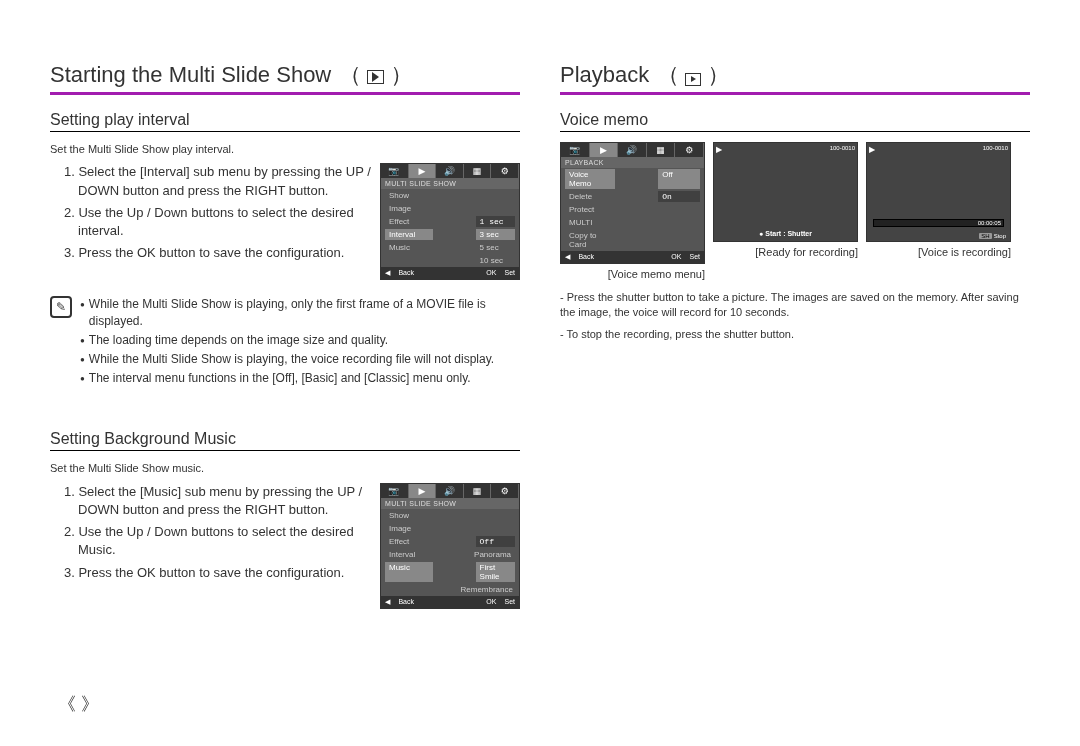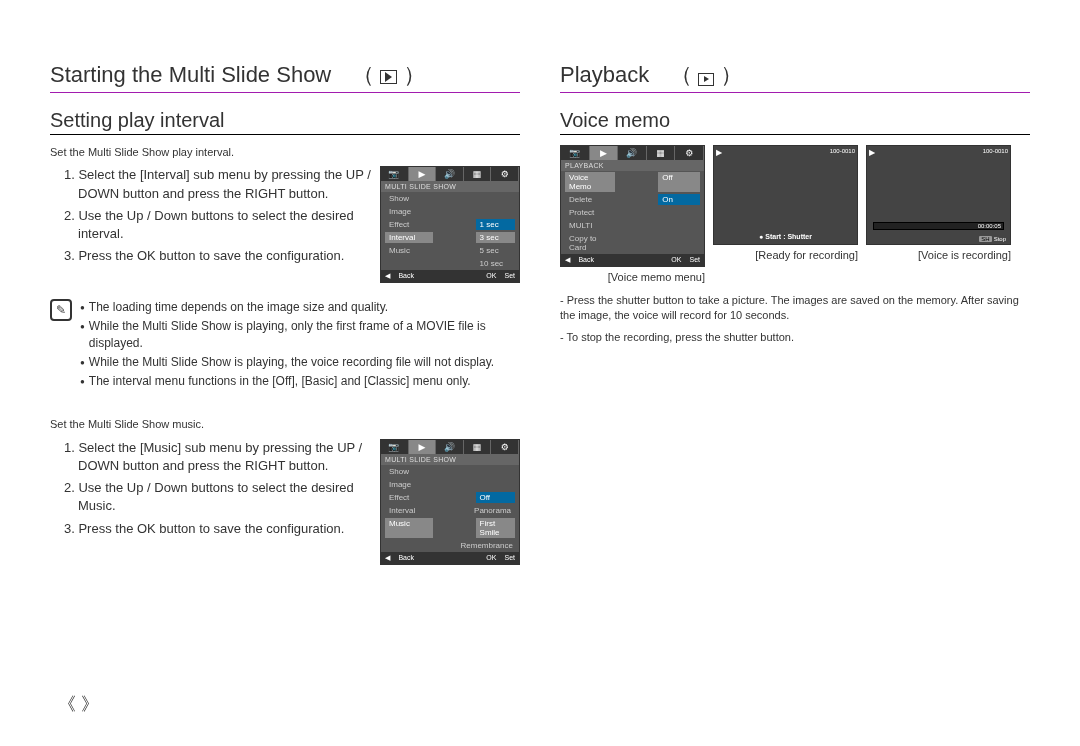--- a/index.html
+++ b/index.html
@@ -16,29 +16,29 @@
     display: flex;
     gap: 40px;
   }
   .col {
     flex: 1;
     min-width: 0;
   }
   .section-title {
     font-size: 22px;
     font-weight: 400;
-    border-bottom: 1px solid #a21caf;
+    border-bottom: 3px solid #a21caf;
     padding-bottom: 2px;
     margin-bottom: 8px;
     display: flex;
     align-items: center;
-    gap: 21px;
+    gap: 8px;
   }
   .sub-title {
-    font-size: 20px;
+    font-size: 16px;
     font-weight: 400;
     border-bottom: 1px solid #000;
     padding-bottom: 2px;
     margin-bottom: 10px;
     margin-top: 16px;
   }
   .body-text {
     font-size: 11px;
     line-height: 1.4;
     margin-bottom: 6px;
@@ -120,21 +120,21 @@
     display: flex;
     flex-direction: column;
   }
   .cam-row {
     display: flex;
     padding: 1px 4px;
     gap: 43px;
   }
   .cam-row.sel .cam-cell-l,
   .cam-row.sel .cam-cell-r { background: #888; color: #fff; }
-  .cam-row.selr .cam-cell-r { background: #0369a1; color: #fff; }
+  .cam-row.selr .cam-cell-r { background: #404040; color: #fff; font-family: Liberation Mono, monospace; }
   .cam-cell-l { width: 55%; padding: 1px 4px; }
   .cam-cell-r { width: 45%; padding: 1px 4px; }
   .cam-footer {
     display: flex;
     background: #333;
     color: #fff;
     font-size: 7px;
   }
   .cam-footer span { padding: 2px 4px; }
   .cam-footer .spacer { flex: 1; }
@@ -309,36 +309,37 @@
           <span>OK</span>
           <span>Set</span>
         </div>
       </div>
     </div>
 
     <div class="note-box">
       <div class="note-icon">✎</div>
       <div class="note-list">
         <div class="bullet">
+            <span>While the Multi Slide Show is playing, only the first frame of a MOVIE file is displayed.</span>
+          </div>
+        <div class="bullet">
             <span>The loading time depends on the image size and quality.</span>
-          </div>
-        <div class="bullet">
-            <span>While the Multi Slide Show is playing, only the first frame of a MOVIE file is displayed.</span>
           </div>
         <div class="bullet">
             <span>While the Multi Slide Show is playing, the voice recording file will not display.</span>
           </div>
         <div class="bullet">
             <span>The interval menu functions in the [Off], [Basic] and [Classic] menu only.</span>
           </div>
       </div>
     </div>
 
     <div class="section-spacer"></div>
 
+    <div class="sub-title">Setting Background Music</div>
     <div class="body-text">Set the Multi Slide Show music.</div>
 
     <div class="flex-row">
       <div class="step-list">
         <div class="step-item">1. Select the [Music] sub menu by pressing the UP / DOWN button and press the RIGHT button.</div>
         <div class="step-item">2. Use the Up / Down buttons to select the desired Music.</div>
         <div class="step-item">3. Press the OK button to save the configuration.</div>
       </div>
       <div class="cam">
         <div class="cam-tabs">

